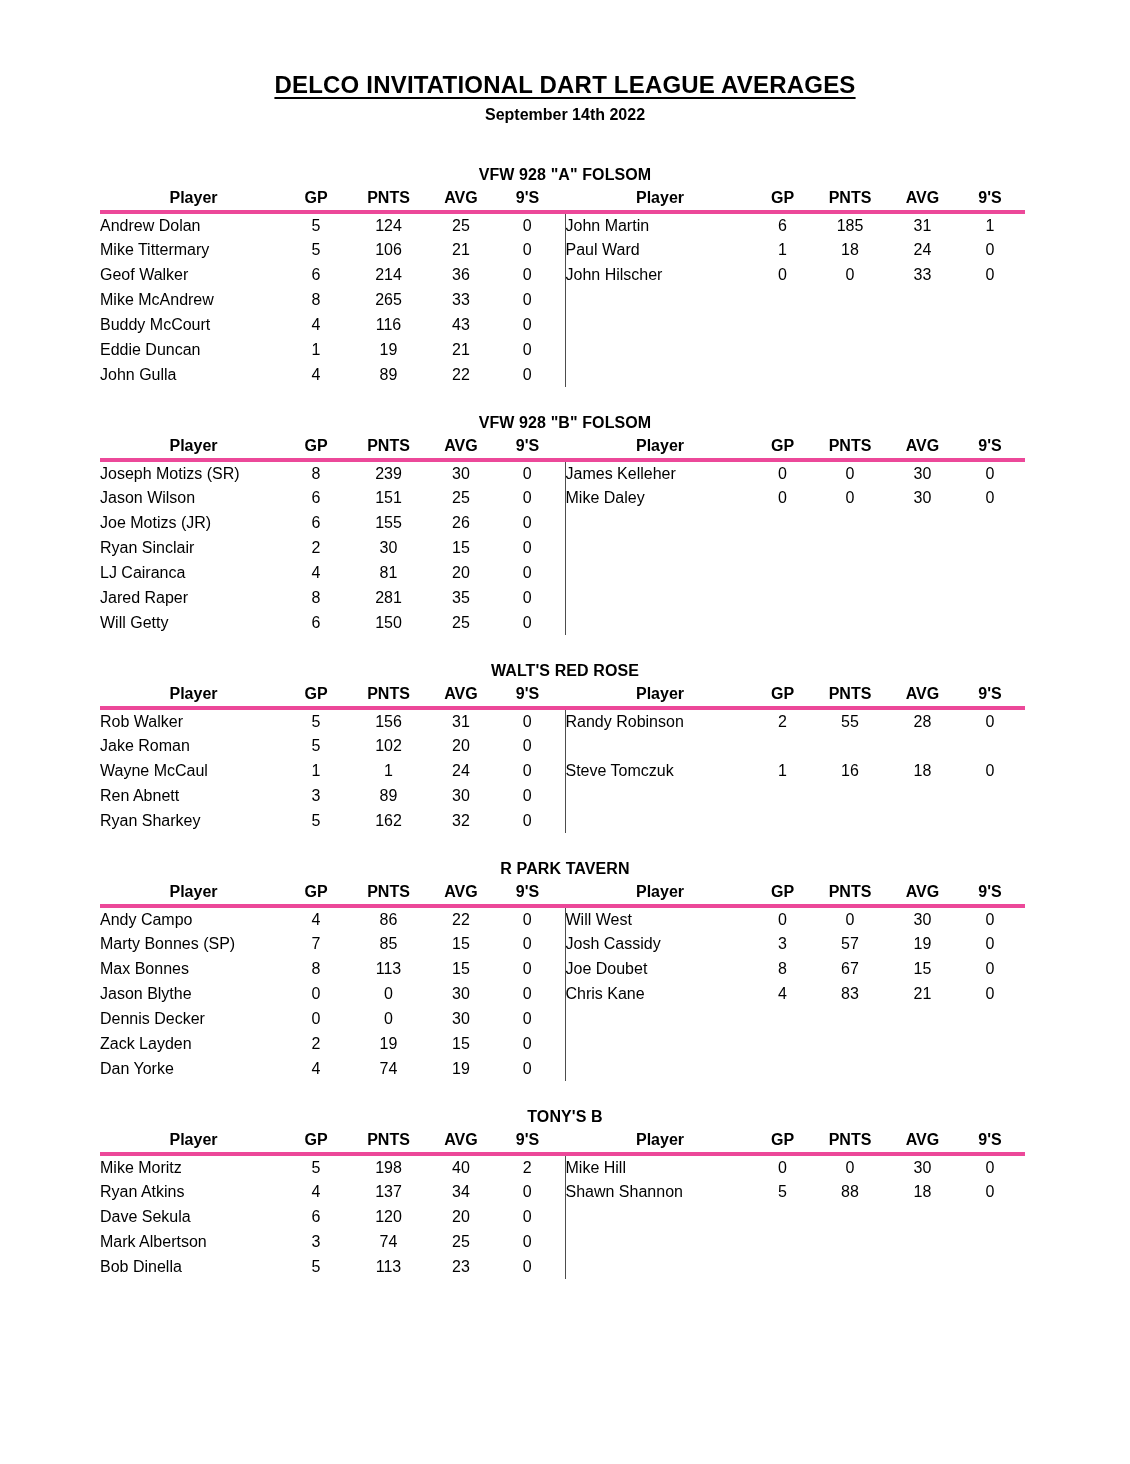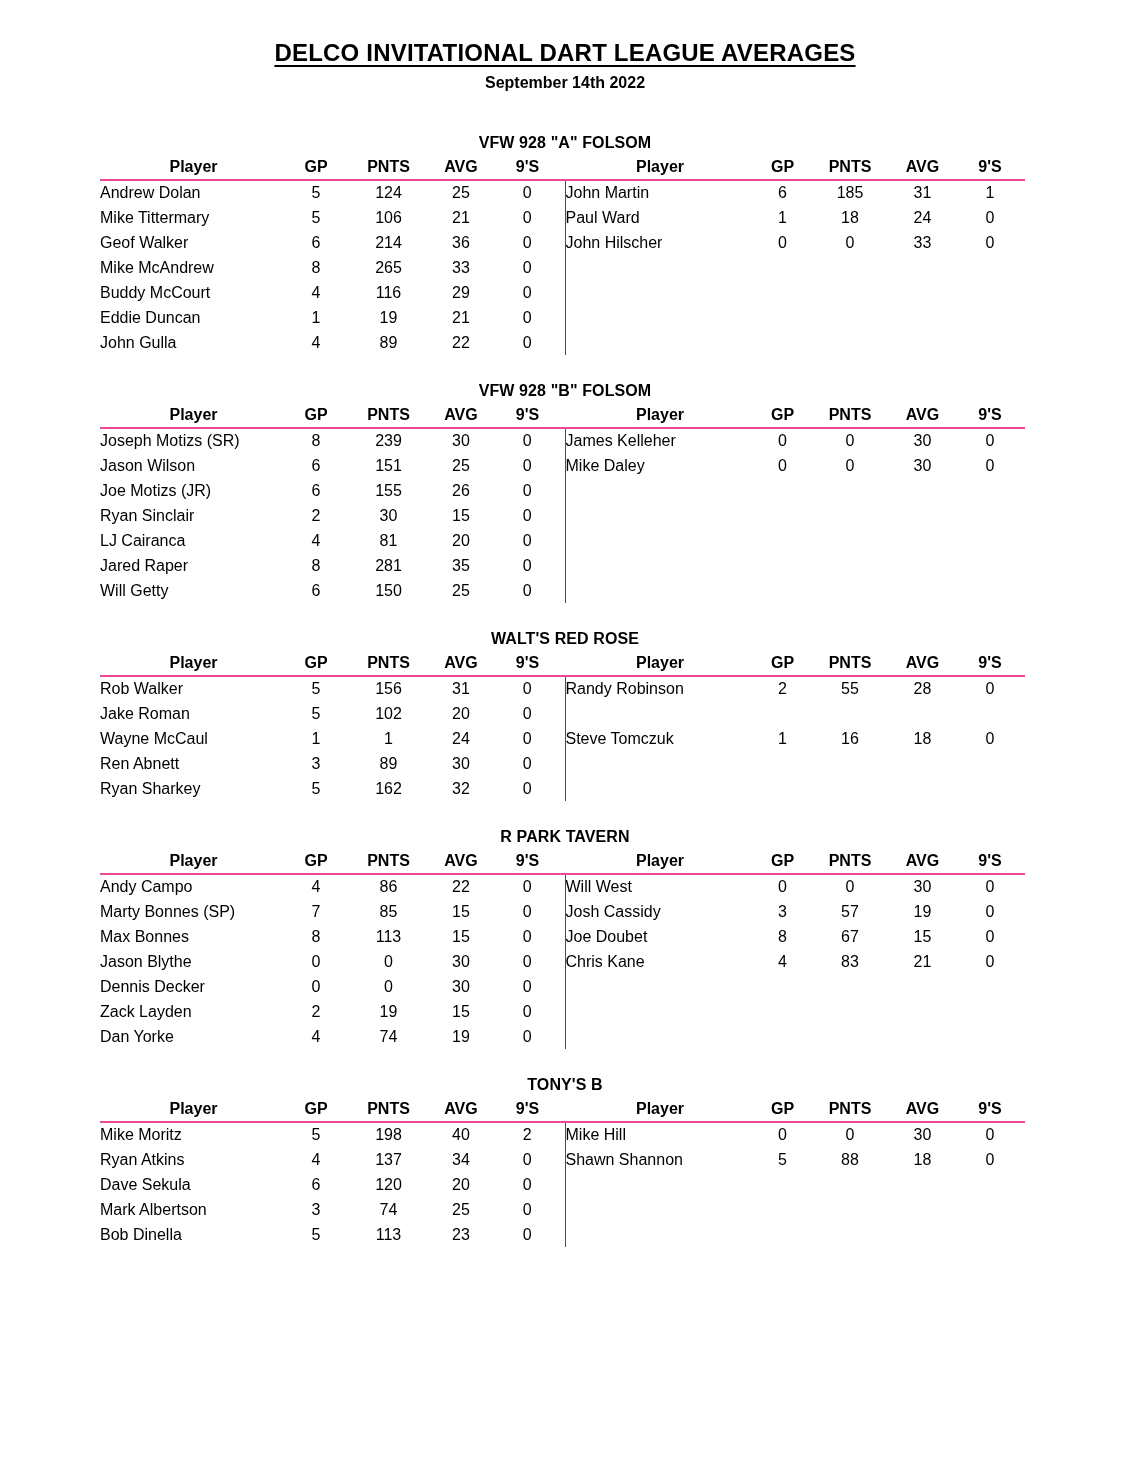--- a/index.html
+++ b/index.html
@@ -15,21 +15,21 @@
     color: #000000;
     overflow: hidden;
   }
   .page {
     width: 1130px;
     height: 1464px;
     background: #ffffff;
   }
   .page-title {
     margin: 0;
-    padding-top: 38px;
+    padding-top: 70px;
     text-align: center;
     font-size: 24px;
     font-weight: bold;
     line-height: 30px;
     text-decoration: underline;
     text-underline-offset: 4px;
     text-decoration-thickness: 2px;
     letter-spacing: 0.2px;
   }
   .page-subtitle {
@@ -59,21 +59,21 @@
     width: 925px;
     margin-left: 100px;
   }
   table.team-table th {
     font-size: 16px;
     font-weight: bold;
     text-align: center;
     vertical-align: bottom;
     padding: 0 0 3px 0;
     height: 26px;
-    border-bottom: 2px solid #ec4899;
+    border-bottom: 4px solid #ec4899;
     white-space: nowrap;
     overflow: hidden;
   }
   table.team-table td {
     font-size: 16px;
     height: 25px;
     padding: 0;
     vertical-align: middle;
     white-space: nowrap;
     overflow: hidden;
@@ -171,21 +171,21 @@
               <td class="player"></td>
               <td class="num"></td>
               <td class="num"></td>
               <td class="num"></td>
               <td class="num"></td>
             </tr>
             <tr>
               <td class="player">Buddy McCourt</td>
               <td class="num">4</td>
               <td class="num">116</td>
-              <td class="num">29</td>
+              <td class="num">43</td>
               <td class="num vdiv">0</td>
               <td class="player"></td>
               <td class="num"></td>
               <td class="num"></td>
               <td class="num"></td>
               <td class="num"></td>
             </tr>
             <tr>
               <td class="player">Eddie Duncan</td>
               <td class="num">1</td>

